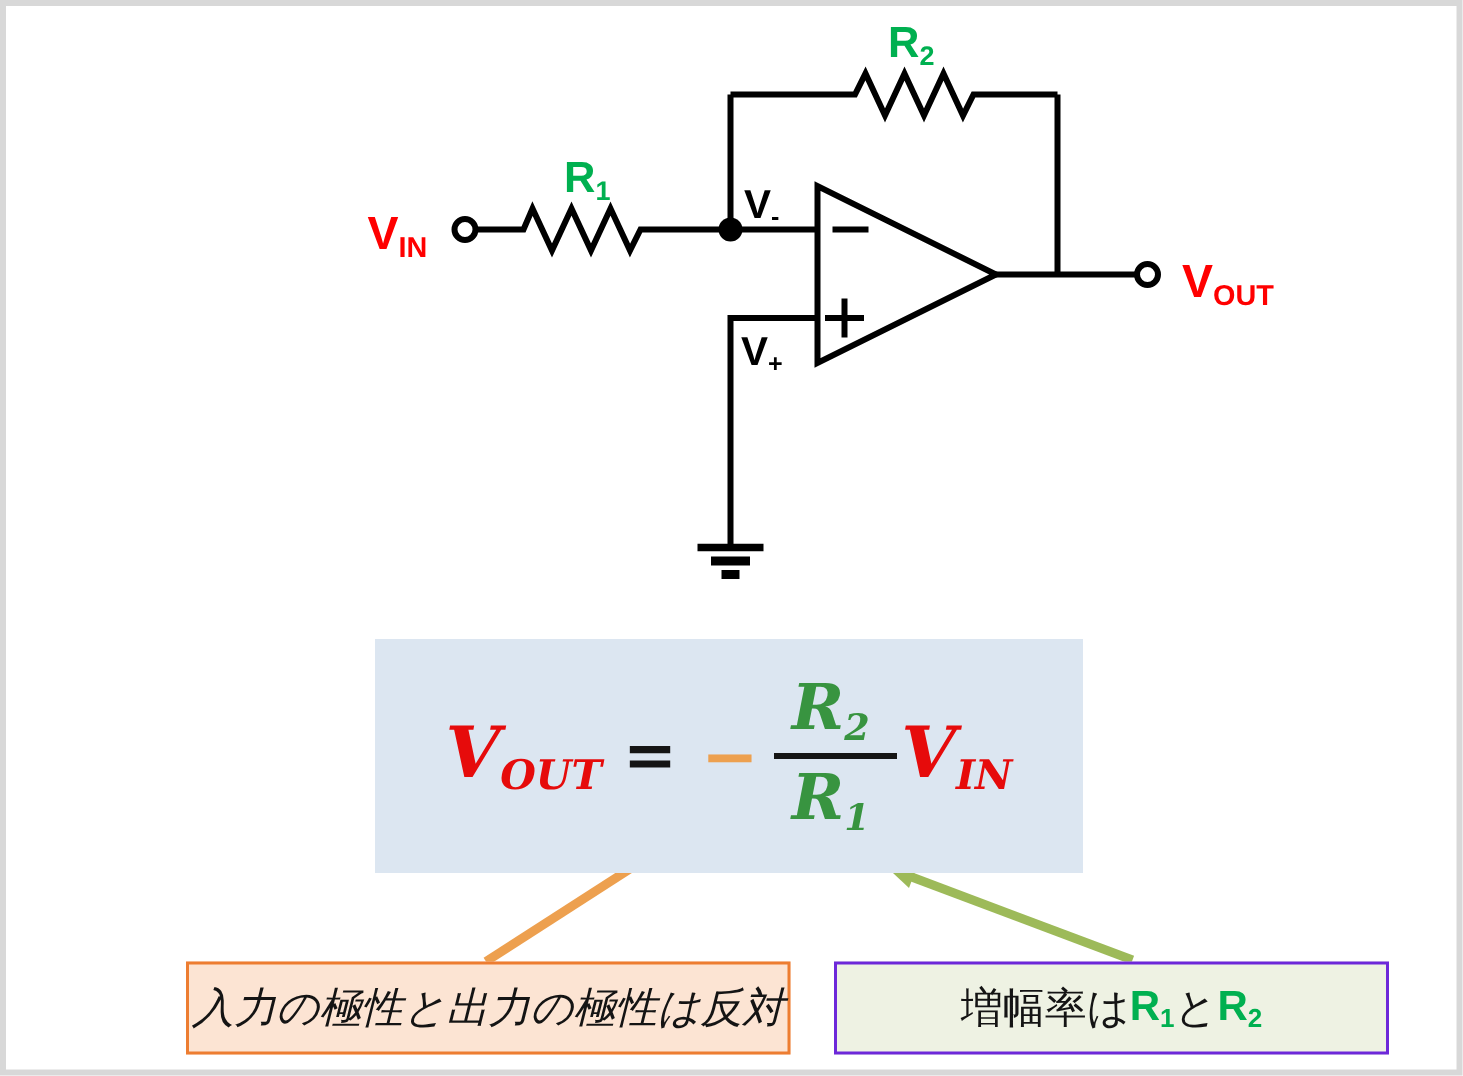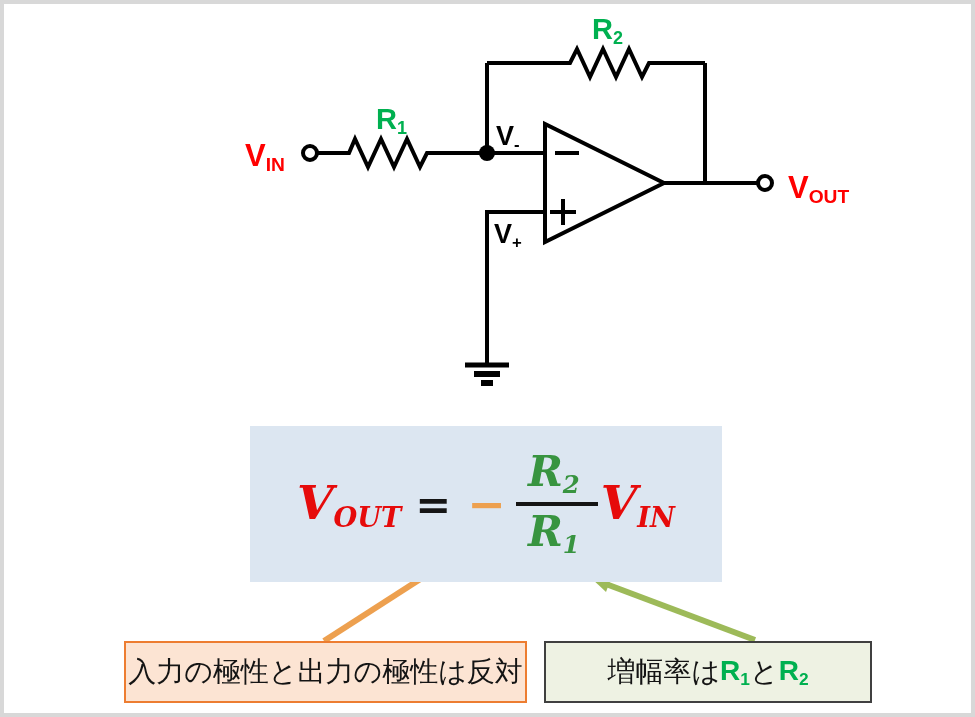--- a/index.html
+++ b/index.html
@@ -85,25 +85,26 @@
     align-items: center;
     justify-content: center;
     font-size: 28px;
     color: #141414;
     white-space: nowrap;
   }
   .callout-left {
     left: 120px; width: 403px;
     background: #fce4d3;
     border: 2px solid #ed7d31;
+    font-style: italic;
   }
   .callout-right {
-    left: 540px; width: 328px;
+    left: 552px; width: 370px;
     background: #eef2e3;
-    border: 2px solid #404040;
+    border: 2px solid #6d28d9;
   }
   .callout-right .r-accent {
     color: #00b050; font-weight: 700;
   }
   .callout-right .r-accent .sub {
     font-size: 0.62em; font-weight: 700; vertical-align: -0.28em;
   }
 </style>
 </head>
 <body>

